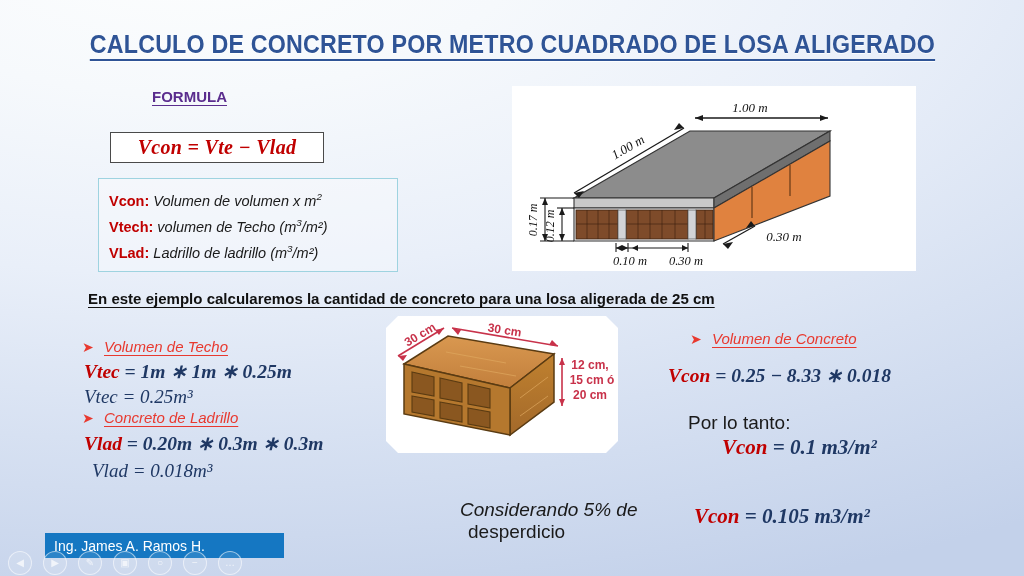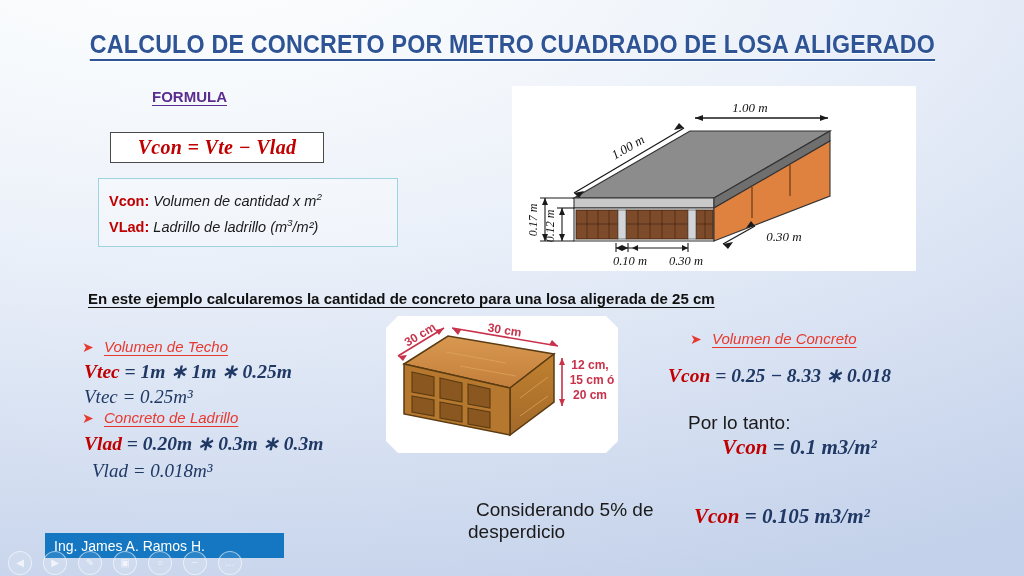--- a/index.html
+++ b/index.html
@@ -250,21 +250,25 @@
 
   <div id="formula-label">FORMULA</div>
 
   <div id="formula-box">
     <span class="eq">Vcon = Vte − Vlad</span>
   </div>
 
   <div id="legend-box">
     <div class="line">
       <span class="key">Vcon:</span>
-      <span>Volumen de cantidad x m</span><sup>2</sup>
+      <span>Volumen de volumen x m</span><sup>2</sup>
+    </div>
+    <div class="line">
+      <span class="key">Vtech:</span>
+      <span>volumen de Techo (m</span><sup>3</sup><span>/m²)</span>
     </div>
     <div class="line">
       <span class="key">VLad:</span>
       <span>Ladrillo de ladrillo (m</span><sup>3</sup><span>/m²)</span>
     </div>
   </div>
 
   <div id="slab-panel">
     <svg width="344" height="185" viewBox="0 0 344 185">
 
@@ -446,21 +450,21 @@
   <div class="eqn bold" style="left:668px; top:364px;">
     <span class="red">Vcon</span><span> = 0.25 − 8.33 ∗ 0.018</span>
   </div>
 
   <div class="plain" style="left:688px; top:412px;">Por lo tanto:</div>
 
   <div class="eqn bold" style="left:722px; top:435px; font-size:21px;">
     <span class="red">Vcon</span><span> = 0.1 m3/m²</span>
   </div>
 
-  <div class="plain" style="left:476px; top:499px;">Considerando 5% de</div>
+  <div class="plain" style="left:460px; top:499px;font-style:italic;">Considerando 5% de</div>
   <div class="plain" style="left:468px; top:521px;">desperdicio</div>
 
   <div class="eqn bold" style="left:694px; top:504px; font-size:21px;">
     <span class="red">Vcon</span><span> = 0.105 m3/m²</span>
   </div>
 
   <div id="author-banner">
     <span>Ing. James A. Ramos H.</span>
   </div>
 

